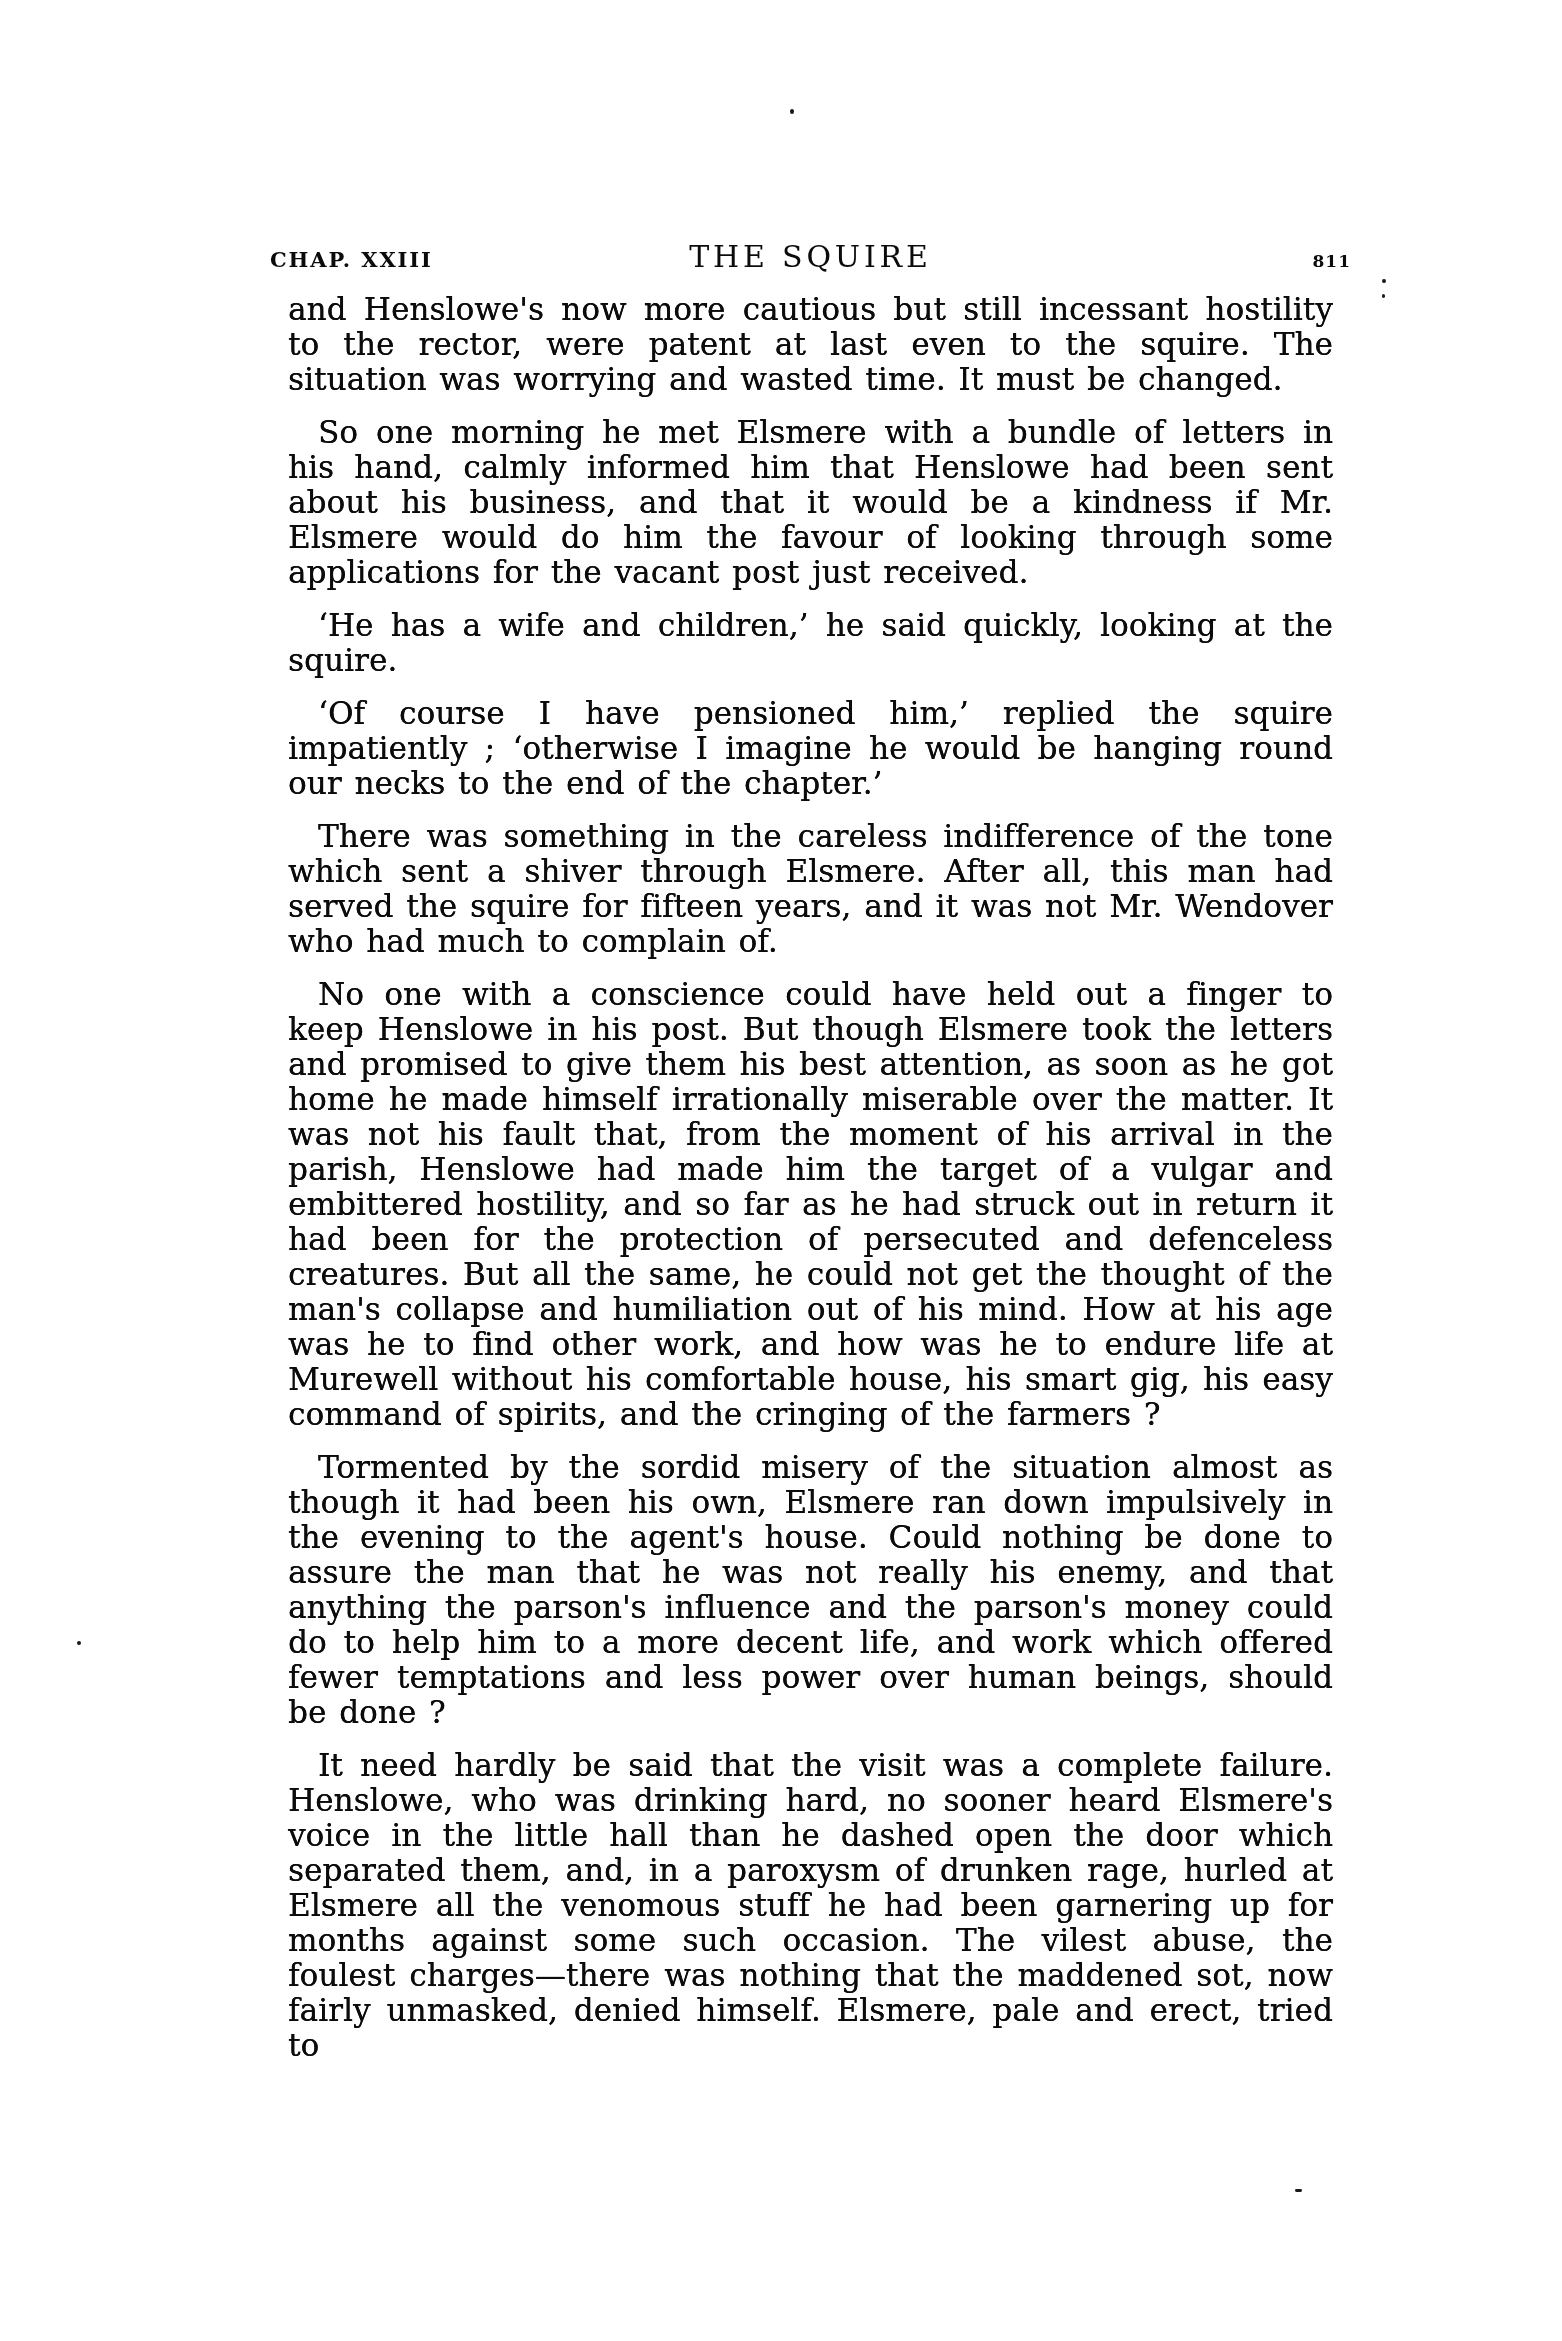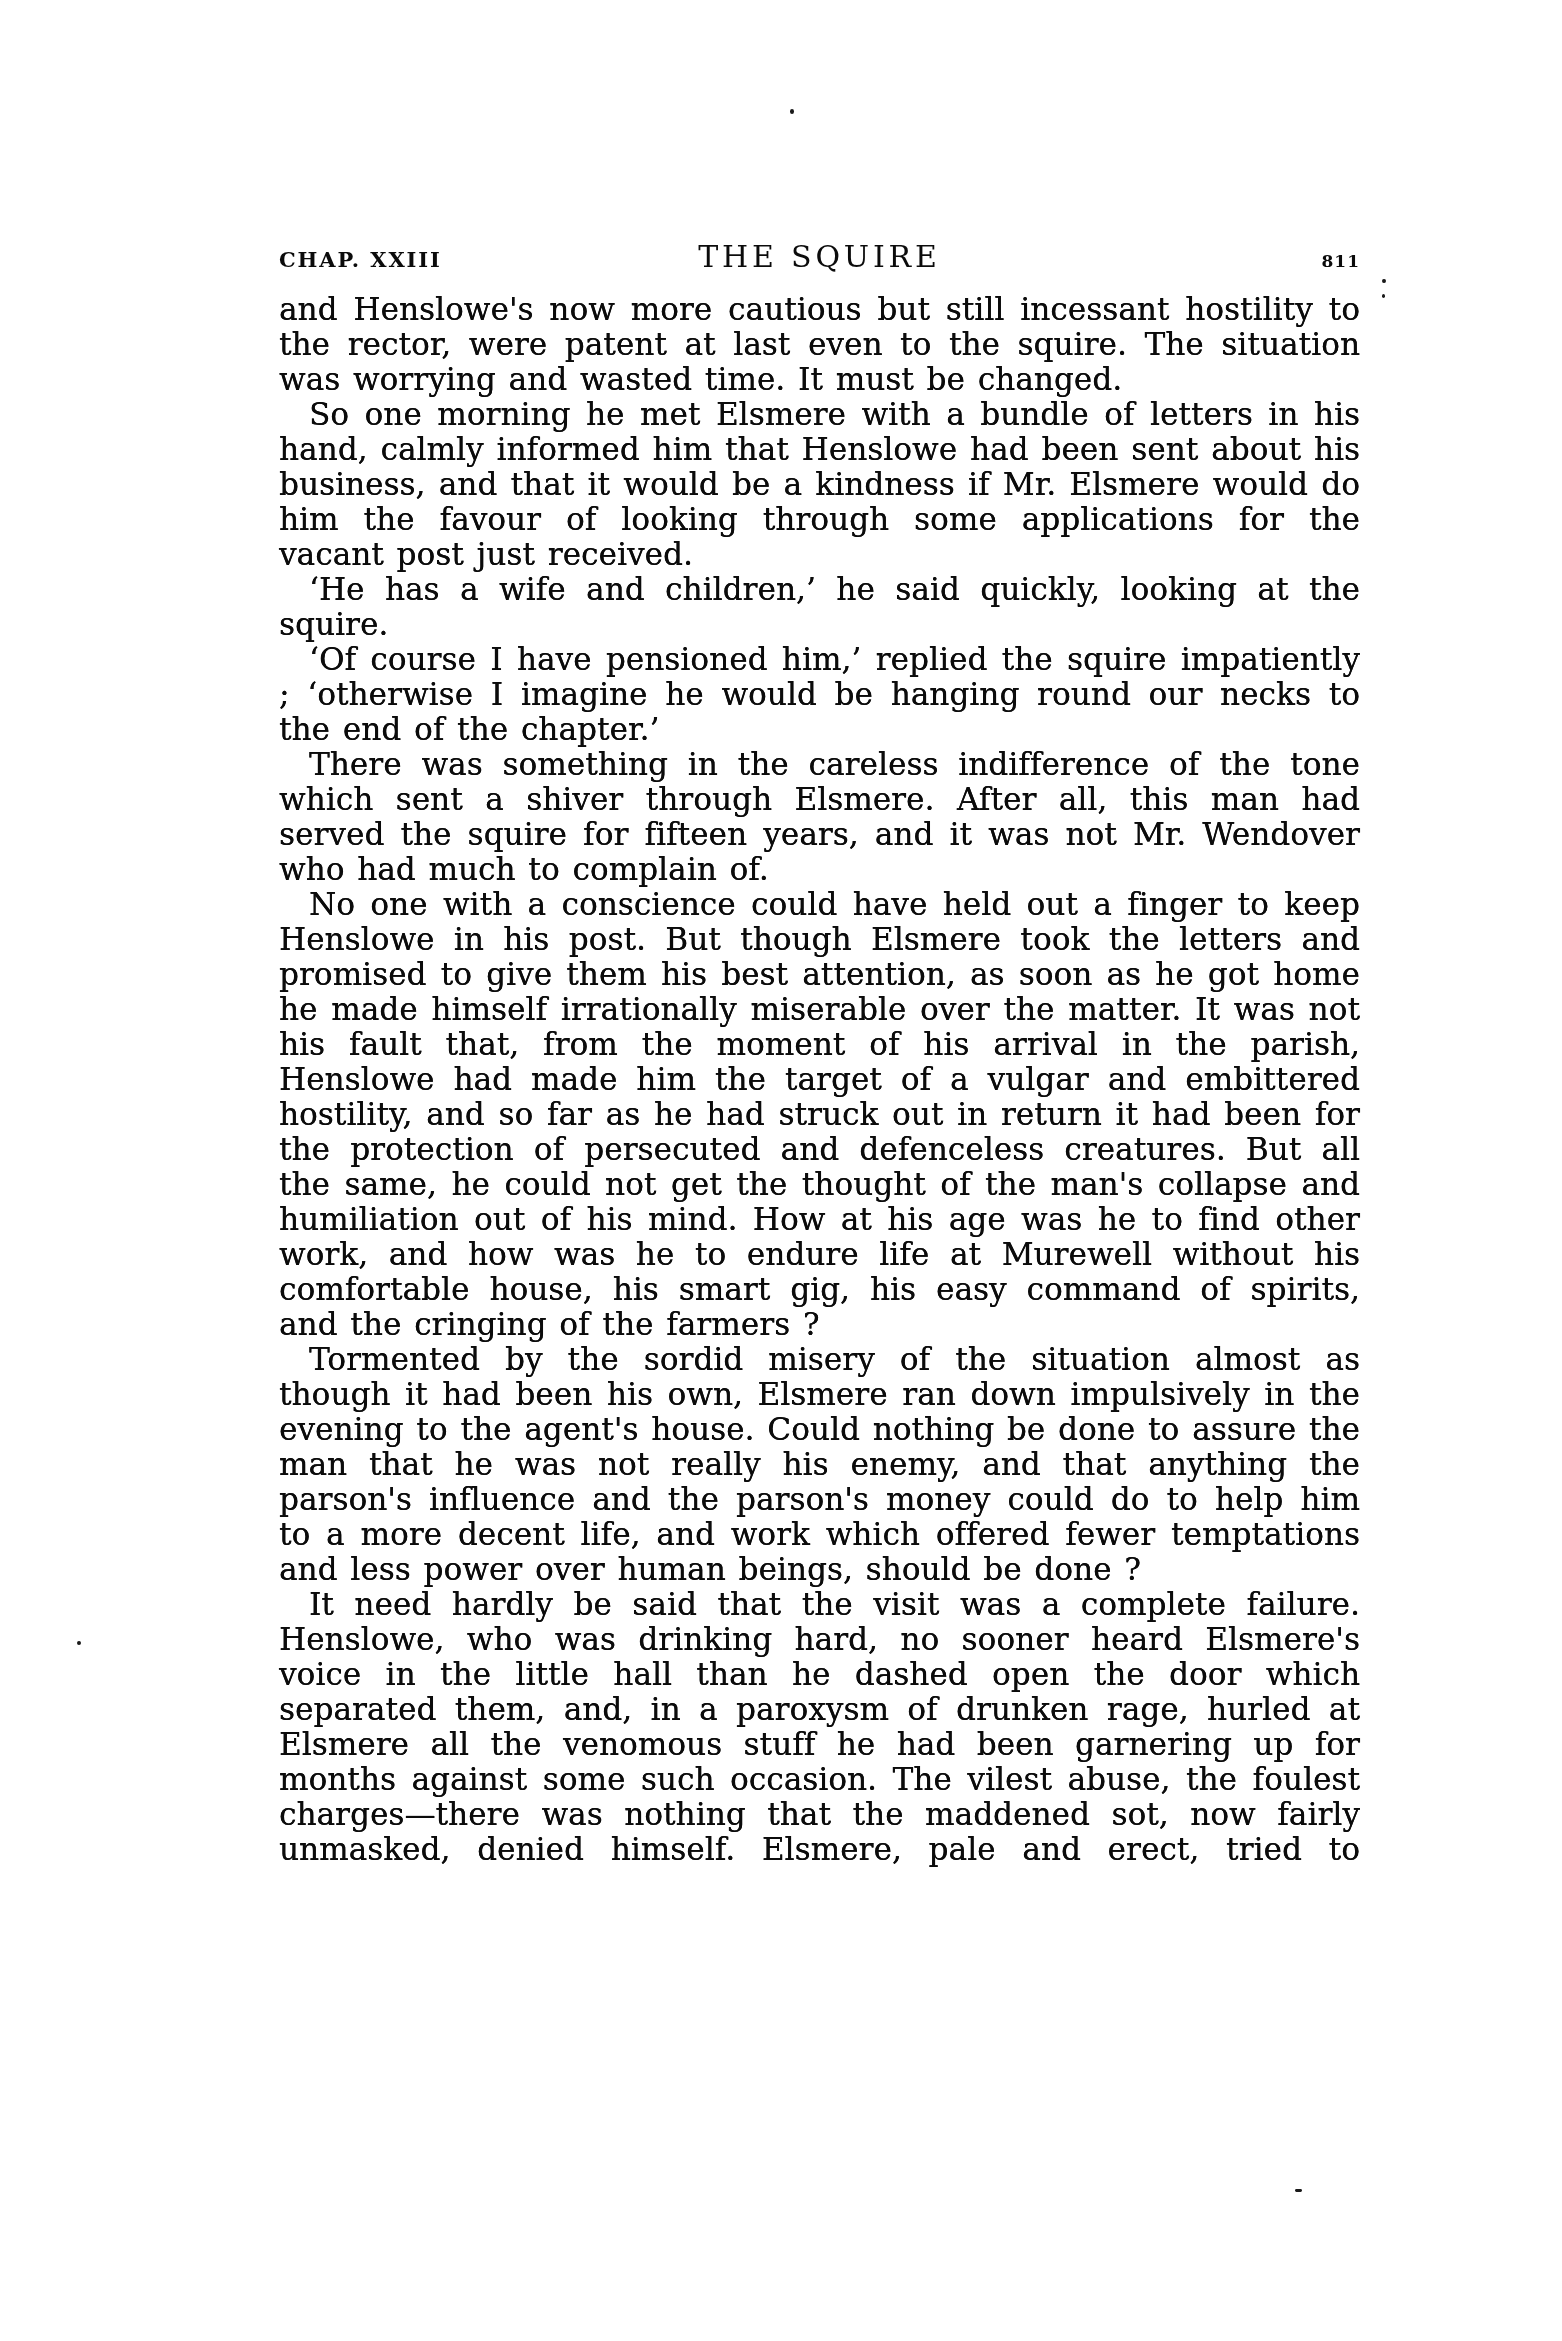--- a/index.html
+++ b/index.html
@@ -11,21 +11,21 @@
     position: relative;
     width: 1563px;
     height: 2342px;
     background: #ffffff;
     overflow: hidden;
     font-family: "DejaVu Serif", "Liberation Serif", serif;
     color: #0b0b0b;
   }
   .column {
     position: absolute;
-    left: 279px;
+    left: 270px;
     top: 239px;
     width: 1081px;
   }
   .running-head {
     display: grid;
     grid-template-columns: 1fr auto 1fr;
     align-items: baseline;
     height: 32px;
   }
   .chap {
@@ -51,21 +51,21 @@
   .body-text {
     margin-top: 21px;
     font-size: 31px;
     line-height: 35px;
     text-align: justify;
     word-spacing: 0.09em;
     letter-spacing: 0.1px;
     text-shadow: 0.2px 0 0 currentColor;
   }
   .body-text p {
-    margin: 0;
+    margin: 18px;
     padding: 0;
   }
   .body-text p.indent {
     text-indent: 30px;
   }
   .body-text p.justify-last {
     text-align-last: justify;
   }
   
   .speck {

